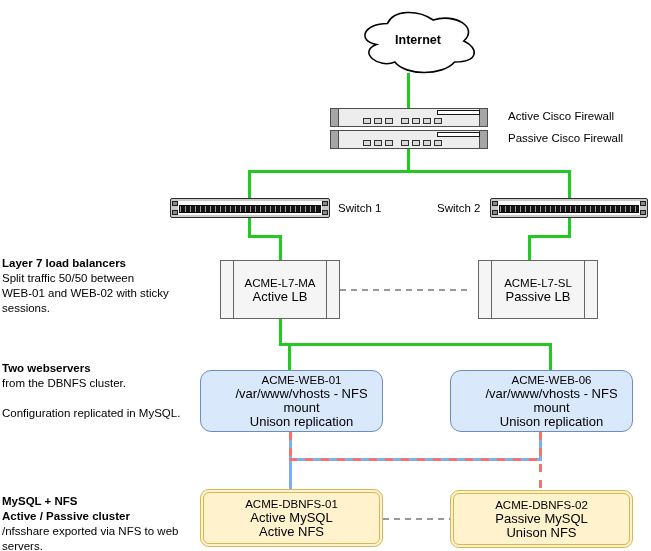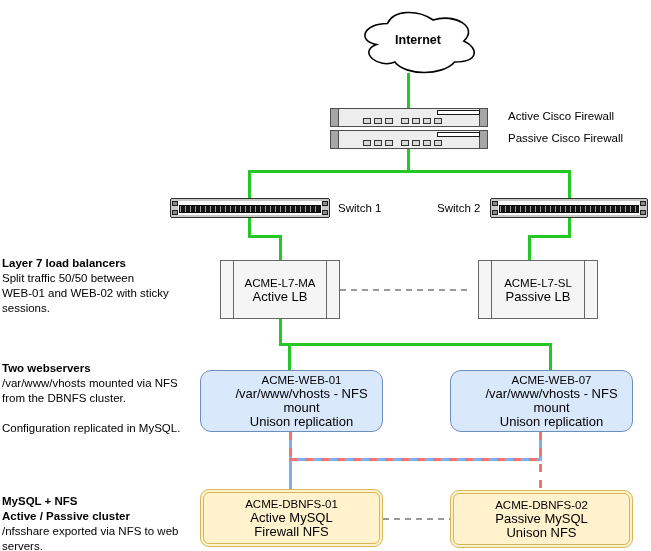--- a/index.html
+++ b/index.html
@@ -139,45 +139,44 @@
     <div class="node-title">ACME-L7-SL</div>
     <div class="node-line">Passive LB</div>
   </div>
 
   <div class="node webbox" style="left:200px;top:370px;width:183px;height:62px;">
     <div class="node-title">ACME-WEB-01</div>
     <div class="node-line">/var/www/vhosts - NFS mount</div>
     <div class="node-line">Unison replication</div>
   </div>
   <div class="node webbox" style="left:450px;top:370px;width:183px;height:62px;">
-    <div class="node-title">ACME-WEB-07</div>
+    <div class="node-title">ACME-WEB-06</div>
     <div class="node-line">/var/www/vhosts - NFS mount</div>
     <div class="node-line">Unison replication</div>
   </div>
 
   <div class="node dbbox" style="left:200px;top:489px;width:183px;height:58px;">
     <div class="node-title">ACME-DBNFS-01</div>
     <div class="node-line">Active MySQL</div>
-    <div class="node-line">Firewall NFS</div>
+    <div class="node-line">Active NFS</div>
   </div>
   <div class="node dbbox" style="left:450px;top:490px;width:183px;height:58px;">
     <div class="node-title">ACME-DBNFS-02</div>
     <div class="node-line">Passive MySQL</div>
     <div class="node-line">Unison NFS</div>
   </div>
 
   <div class="note" style="top:256px;">
     <div class="note-heading">Layer 7 load balancers</div>
     <div>Split traffic 50/50 between</div>
     <div>WEB-01 and WEB-02 with sticky</div>
     <div>sessions.</div>
   </div>
   <div class="note" style="top:361px;">
     <div class="note-heading">Two webservers</div>
-    <div>/var/www/vhosts mounted via NFS</div>
     <div>from the DBNFS cluster.</div>
     <div class="note-footer">Configuration replicated in MySQL.</div>
   </div>
   <div class="note" style="top:494px;">
     <div class="note-heading">MySQL + NFS</div>
     <div class="note-heading">Active / Passive cluster</div>
     <div>/nfsshare exported via NFS to web</div>
     <div>servers.</div>
   </div>
 

